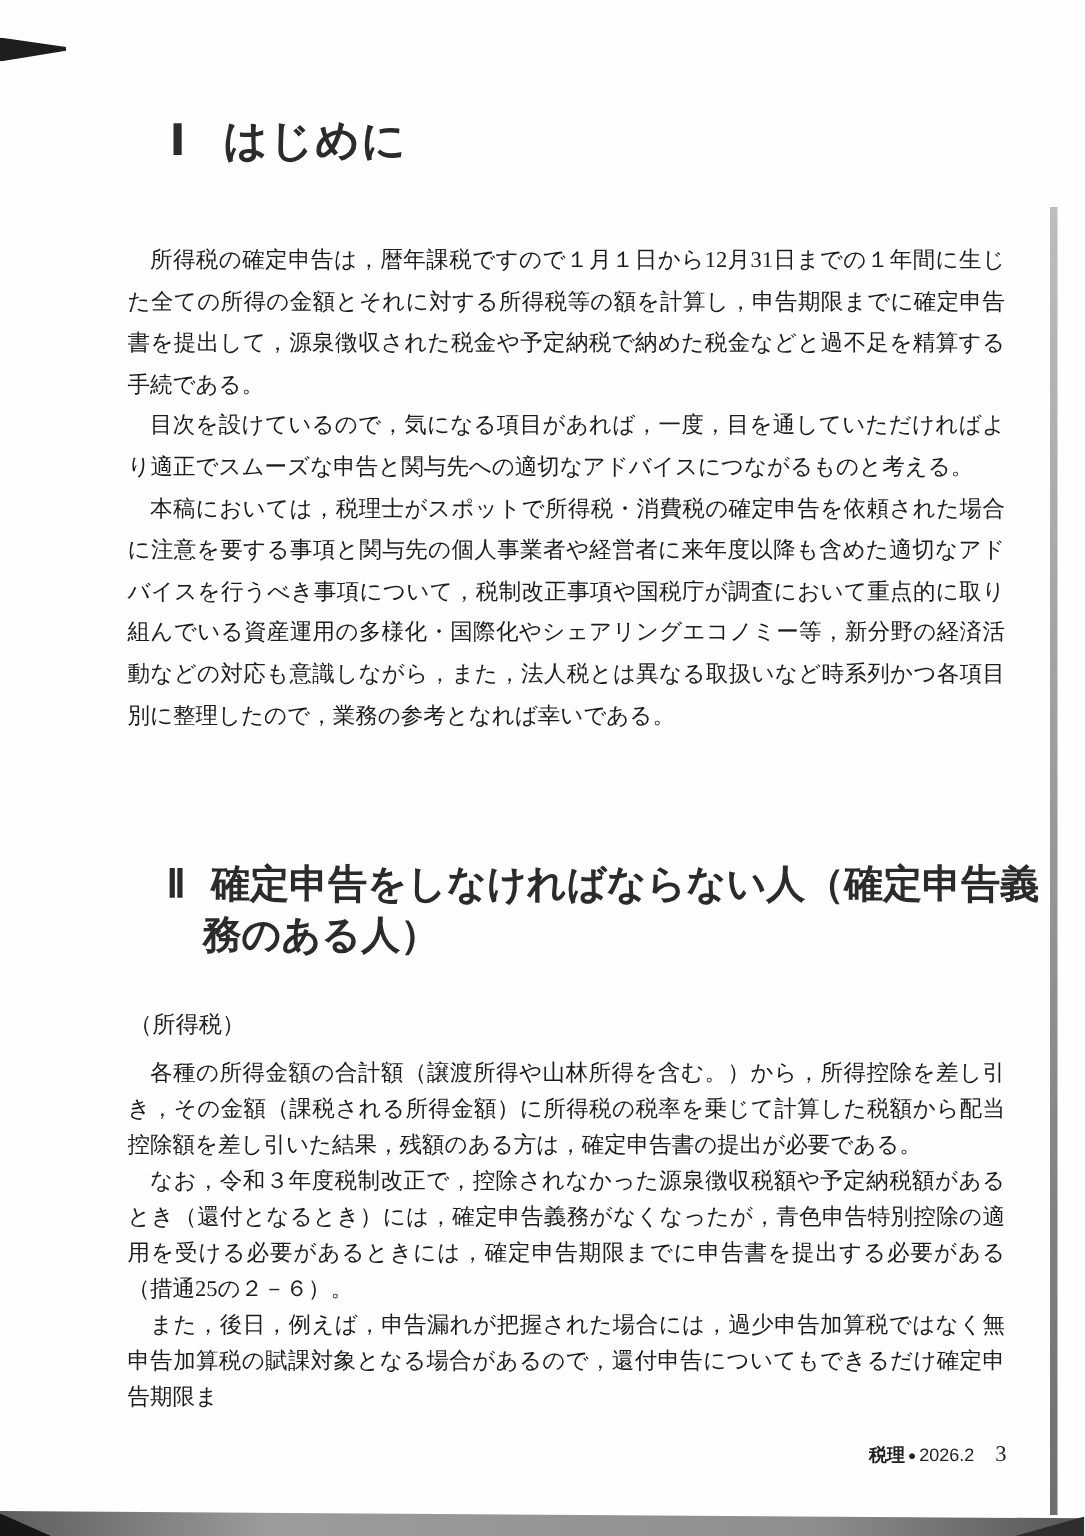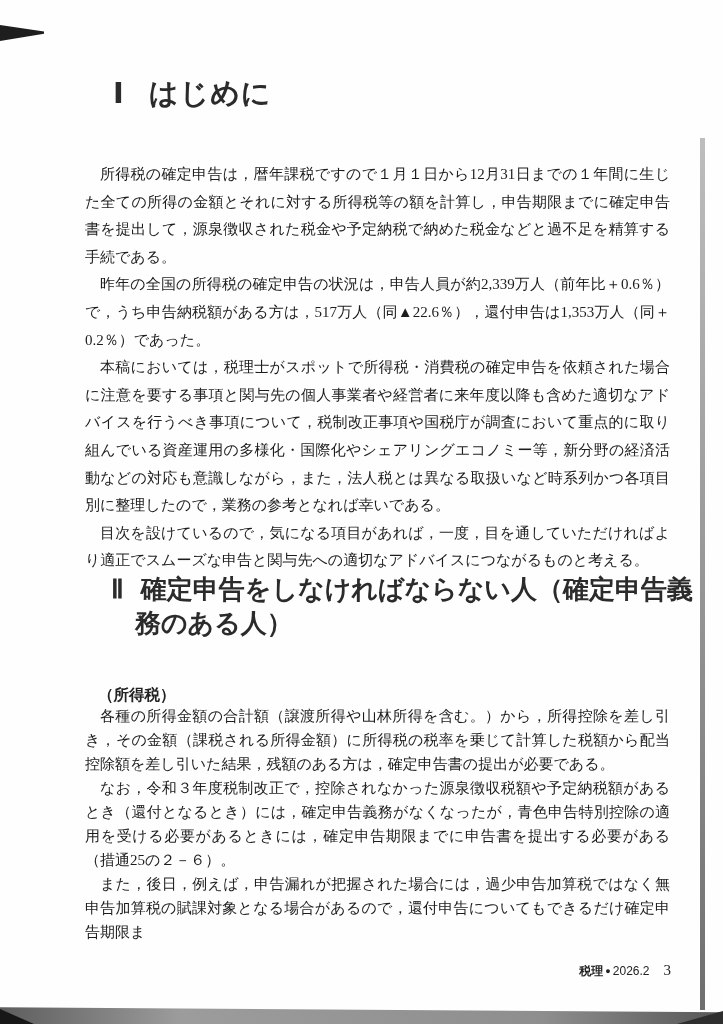--- a/index.html
+++ b/index.html
@@ -36,23 +36,23 @@
   
   .h2 {
     position:absolute; left:111px; top:574px; width:562px; margin:0;
     font-family:Liberation Mono, monospace;
     font-size:26px; line-height:34px; font-weight:bold; color:#2b2b2b;
     padding-left:24px; text-indent:-24px;
   }
   .h2 .numeral { display:inline-block; text-indent:0; margin-right:17px; }
 
   .subhead {
-    position:absolute; left:86px; top:673px; margin:12px;
+    position:absolute; left:86px; top:673px; margin:0;
     font-family:"Liberation Sans","DejaVu Sans",sans-serif;
-    font-size:15.5px; font-weight:bold; color:#222222;
+    font-size:15.5px; font-weight:normal; color:#222222;
   }
 
   
   .footer {
     position:absolute; top:962px; right:52px;
     display:flex; align-items:baseline; gap:2px;
     color:#222222; font-size:12px;
   }
   .footer .journal { font-family:"Liberation Sans","DejaVu Sans",sans-serif; font-weight:bold;text-align:right; }
   .footer .bullet { font-size:9px; position:relative; top:-1px; }
@@ -85,23 +85,22 @@
 </style>
 </head>
 <body>
 
 <div class="page">
 
   <h1 class="h1"><span class="numeral">Ⅰ</span><span>はじめに</span></h1>
 
   <div class="body-block body-1">
     <p>所得税の確定申告は，暦年課税ですので１月１日から12月31日までの１年間に生じた全ての所得の金額とそれに対する所得税等の額を計算し，申告期限までに確定申告書を提出して，源泉徴収された税金や予定納税で納めた税金などと過不足を精算する手続である。</p>
-    <p>昨年の全国の所得税の確定申告の状況は，申告人員が約2,339万人（前年比＋0.6％）で，うち申告納税額がある方は，517万人（同▲22.6％），還付申告は1,353万人（同＋0.2％）であった。</p>
+    <p>目次を設けているので，気になる項目があれば，一度，目を通していただければより適正でスムーズな申告と関与先への適切なアドバイスにつながるものと考える。</p>
     <p>本稿においては，税理士がスポットで所得税・消費税の確定申告を依頼された場合に注意を要する事項と関与先の個人事業者や経営者に来年度以降も含めた適切なアドバイスを行うべき事項について，税制改正事項や国税庁が調査において重点的に取り組んでいる資産運用の多様化・国際化やシェアリングエコノミー等，新分野の経済活動などの対応も意識しながら，また，法人税とは異なる取扱いなど時系列かつ各項目別に整理したので，業務の参考となれば幸いである。</p>
-    <p>目次を設けているので，気になる項目があれば，一度，目を通していただければより適正でスムーズな申告と関与先への適切なアドバイスにつながるものと考える。</p>
   </div>
 
   <h2 class="h2"><span class="numeral">Ⅱ</span><span>確定申告をしなければならない人（確定申告義務のある人）</span></h2>
 
   <p class="subhead">（所得税）</p>
 
   <div class="body-block body-2">
     <p>各種の所得金額の合計額（譲渡所得や山林所得を含む。）から，所得控除を差し引き，その金額（課税される所得金額）に所得税の税率を乗じて計算した税額から配当控除額を差し引いた結果，残額のある方は，確定申告書の提出が必要である。</p>
     <p>なお，令和３年度税制改正で，控除されなかった源泉徴収税額や予定納税額があるとき（還付となるとき）には，確定申告義務がなくなったが，青色申告特別控除の適用を受ける必要があるときには，確定申告期限までに申告書を提出する必要がある（措通25の２－６）。</p>
     <p>また，後日，例えば，申告漏れが把握された場合には，過少申告加算税ではなく無申告加算税の賦課対象となる場合があるので，還付申告についてもできるだけ確定申告期限ま</p>

